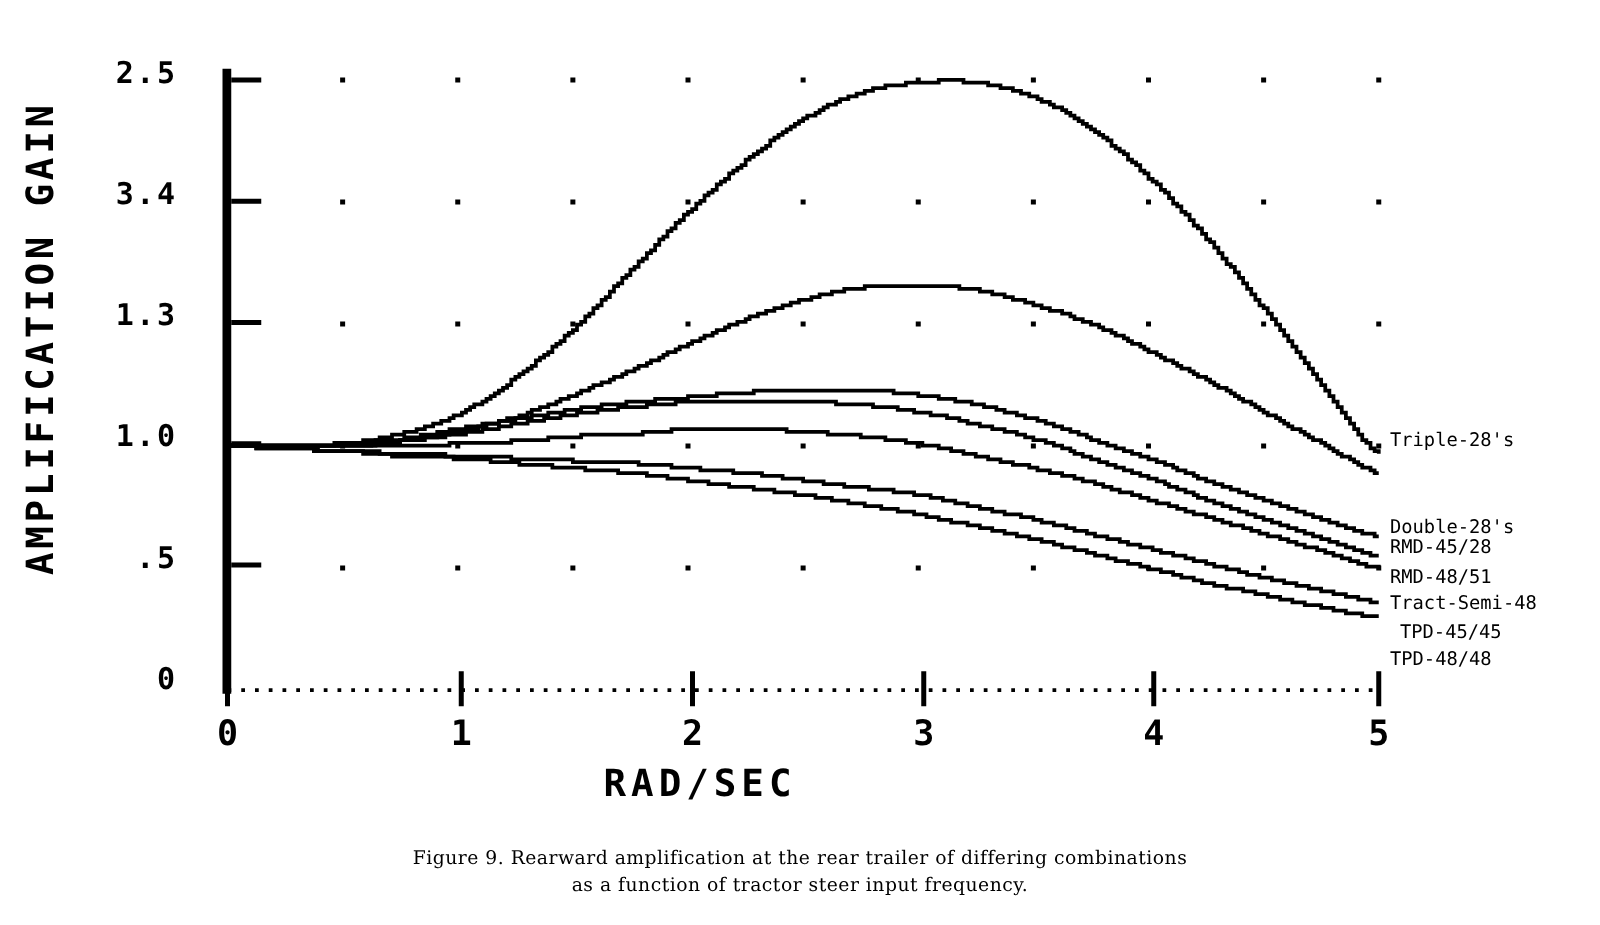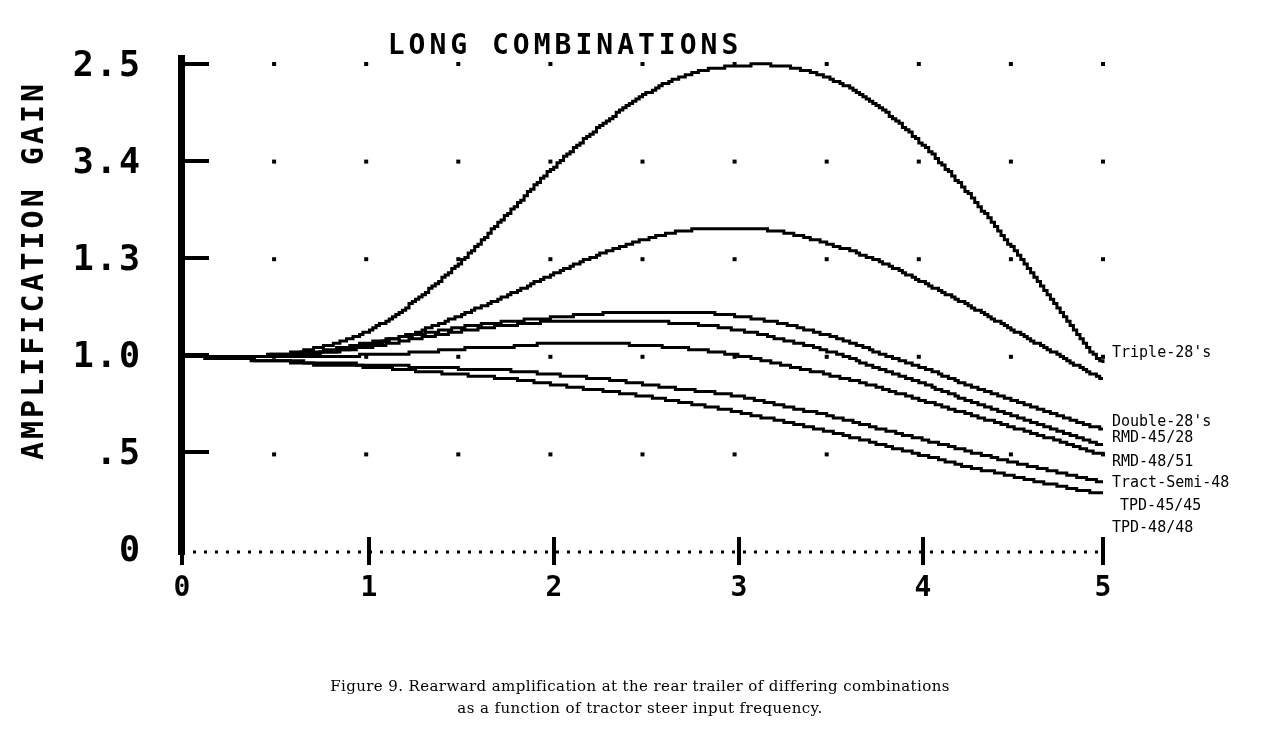--- a/index.html
+++ b/index.html
@@ -64,21 +64,21 @@
     top: 28px;
     width: 1130px;
     text-align: center;
     font-size: 28px;
     font-weight: bold;
     letter-spacing: 4px;
     font-family: "DejaVu Sans Mono", monospace;
   }
   .ytick {
     position: absolute;
-    font-size: 35px;
+    font-size: 24px;
     font-weight: bold;
     letter-spacing: 2px;
     font-family: "DejaVu Sans Mono", monospace;
     text-align: right;
     width: 90px;
   }
   .xtick {
     position: absolute;
     font-size: 28px;
     font-weight: bold;
@@ -190,25 +190,25 @@
         <path d="M 182.0 356 L 185.3 356.0 L 185.3 356.4 L 188.6 356.4 L 191.9 356.4 L 195.2 356.4 L 198.4 356.4 L 201.7 356.4 L 205.0 356.4 L 208.3 356.4 L 211.6 356.4 L 214.9 356.4 L 218.2 356.4 L 221.5 356.4 L 224.8 356.4 L 228.1 356.4 L 231.3 356.4 L 234.6 356.4 L 237.9 356.4 L 241.2 356.4 L 244.5 356.4 L 247.8 356.4 L 251.1 356.4 L 254.4 356.4 L 257.7 356.4 L 260.9 356.4 L 264.2 356.4 L 267.5 356.4 L 270.8 356.4 L 270.8 354.2 L 274.1 354.2 L 277.4 354.2 L 280.7 354.2 L 284.0 354.2 L 287.3 354.2 L 290.5 354.2 L 290.5 352.0 L 293.8 352.0 L 297.1 352.0 L 300.4 352.0 L 303.7 352.0 L 303.7 349.8 L 307.0 349.8 L 310.3 349.8 L 313.6 349.8 L 313.6 347.6 L 316.9 347.6 L 320.1 347.6 L 323.4 347.6 L 323.4 345.4 L 326.7 345.4 L 330.0 345.4 L 333.3 345.4 L 333.3 343.2 L 336.6 343.2 L 339.9 343.2 L 339.9 341.0 L 343.2 341.0 L 346.5 341.0 L 346.5 338.8 L 349.8 338.8 L 353.0 338.8 L 353.0 336.6 L 356.3 336.6 L 359.6 336.6 L 359.6 334.4 L 362.9 334.4 L 362.9 332.2 L 366.2 332.2 L 369.5 332.2 L 369.5 330.0 L 372.8 330.0 L 372.8 327.8 L 376.1 327.8 L 376.1 325.6 L 379.4 325.6 L 379.4 323.4 L 382.6 323.4 L 385.9 323.4 L 385.9 321.2 L 389.2 321.2 L 389.2 319.0 L 392.5 319.0 L 392.5 316.8 L 395.8 316.8 L 395.8 314.6 L 399.1 314.6 L 399.1 312.4 L 402.4 312.4 L 402.4 310.2 L 405.7 310.2 L 405.7 308.0 L 409.0 308.0 L 409.0 303.6 L 412.3 303.6 L 412.3 301.4 L 415.5 301.4 L 415.5 299.2 L 418.8 299.2 L 418.8 297.0 L 422.1 297.0 L 422.1 294.8 L 425.4 294.8 L 425.4 292.6 L 428.7 292.6 L 428.7 288.2 L 432.0 288.2 L 432.0 286.0 L 435.3 286.0 L 435.3 283.8 L 438.6 283.8 L 438.6 281.6 L 441.9 281.6 L 441.9 277.2 L 445.1 277.2 L 445.1 275.0 L 448.4 275.0 L 448.4 272.8 L 451.7 272.8 L 451.7 268.4 L 455.0 268.4 L 455.0 266.2 L 458.3 266.2 L 458.3 264.0 L 461.6 264.0 L 461.6 259.6 L 464.9 259.6 L 464.9 257.4 L 468.2 257.4 L 468.2 253.0 L 471.5 253.0 L 471.5 250.8 L 474.7 250.8 L 474.7 246.4 L 478.0 246.4 L 478.0 244.2 L 481.3 244.2 L 481.3 239.8 L 484.6 239.8 L 484.6 237.6 L 487.9 237.6 L 487.9 233.2 L 491.2 233.2 L 491.2 228.8 L 494.5 228.8 L 494.5 226.6 L 497.8 226.6 L 497.8 222.2 L 501.1 222.2 L 501.1 220.0 L 504.3 220.0 L 504.3 215.6 L 507.6 215.6 L 507.6 213.4 L 510.9 213.4 L 510.9 209.0 L 514.2 209.0 L 514.2 206.8 L 517.5 206.8 L 517.5 202.4 L 520.8 202.4 L 520.8 200.2 L 524.1 200.2 L 524.1 195.8 L 527.4 195.8 L 527.4 191.4 L 530.7 191.4 L 530.7 189.2 L 534.0 189.2 L 534.0 184.8 L 537.2 184.8 L 537.2 182.6 L 540.5 182.6 L 540.5 178.2 L 543.8 178.2 L 543.8 176.0 L 547.1 176.0 L 547.1 171.6 L 550.4 171.6 L 550.4 169.4 L 553.7 169.4 L 553.7 167.2 L 557.0 167.2 L 557.0 162.8 L 560.3 162.8 L 560.3 160.6 L 563.6 160.6 L 563.6 156.2 L 566.8 156.2 L 566.8 154.0 L 570.1 154.0 L 570.1 151.8 L 573.4 151.8 L 573.4 147.4 L 576.7 147.4 L 576.7 145.2 L 580.0 145.2 L 580.0 143.0 L 583.3 143.0 L 583.3 138.6 L 586.6 138.6 L 586.6 136.4 L 589.9 136.4 L 589.9 134.2 L 593.2 134.2 L 593.2 132.0 L 596.5 132.0 L 596.5 127.6 L 599.7 127.6 L 599.7 125.4 L 603.0 125.4 L 603.0 123.2 L 606.3 123.2 L 606.3 121.0 L 609.6 121.0 L 609.6 118.8 L 612.9 118.8 L 612.9 116.6 L 616.2 116.6 L 616.2 112.2 L 619.5 112.2 L 619.5 110.0 L 622.8 110.0 L 622.8 107.8 L 626.1 107.8 L 626.1 105.6 L 629.3 105.6 L 629.3 103.4 L 632.6 103.4 L 632.6 101.2 L 635.9 101.2 L 635.9 99.0 L 639.2 99.0 L 639.2 96.8 L 642.5 96.8 L 642.5 94.6 L 645.8 94.6 L 645.8 92.4 L 649.1 92.4 L 652.4 92.4 L 652.4 90.2 L 655.7 90.2 L 655.7 88.0 L 658.9 88.0 L 658.9 85.8 L 662.2 85.8 L 662.2 83.6 L 665.5 83.6 L 668.8 83.6 L 668.8 81.4 L 672.1 81.4 L 672.1 79.2 L 675.4 79.2 L 678.7 79.2 L 678.7 77.0 L 682.0 77.0 L 685.3 77.0 L 685.3 74.8 L 688.6 74.8 L 691.8 74.8 L 691.8 72.6 L 695.1 72.6 L 698.4 72.6 L 698.4 70.4 L 701.7 70.4 L 705.0 70.4 L 708.3 70.4 L 708.3 68.2 L 711.6 68.2 L 714.9 68.2 L 718.2 68.2 L 721.4 68.2 L 724.7 68.2 L 724.7 66.0 L 728.0 66.0 L 731.3 66.0 L 734.6 66.0 L 737.9 66.0 L 741.2 66.0 L 744.5 66.0 L 747.8 66.0 L 751.0 66.0 L 751.0 63.8 L 754.3 63.8 L 757.6 63.8 L 760.9 63.8 L 764.2 63.8 L 767.5 63.8 L 770.8 63.8 L 770.8 66.0 L 774.1 66.0 L 777.4 66.0 L 780.6 66.0 L 783.9 66.0 L 787.2 66.0 L 790.5 66.0 L 790.5 68.2 L 793.8 68.2 L 797.1 68.2 L 800.4 68.2 L 800.4 70.4 L 803.7 70.4 L 807.0 70.4 L 810.3 70.4 L 810.3 72.6 L 813.5 72.6 L 816.8 72.6 L 816.8 74.8 L 820.1 74.8 L 823.4 74.8 L 823.4 77.0 L 826.7 77.0 L 830.0 77.0 L 830.0 79.2 L 833.3 79.2 L 833.3 81.4 L 836.6 81.4 L 839.9 81.4 L 839.9 83.6 L 843.1 83.6 L 843.1 85.8 L 846.4 85.8 L 849.7 85.8 L 849.7 88.0 L 853.0 88.0 L 853.0 90.2 L 856.3 90.2 L 856.3 92.4 L 859.6 92.4 L 859.6 94.6 L 862.9 94.6 L 862.9 96.8 L 866.2 96.8 L 866.2 99.0 L 869.5 99.0 L 869.5 101.2 L 872.8 101.2 L 872.8 103.4 L 876.0 103.4 L 876.0 105.6 L 879.3 105.6 L 879.3 107.8 L 882.6 107.8 L 882.6 110.0 L 885.9 110.0 L 885.9 112.2 L 889.2 112.2 L 889.2 116.6 L 892.5 116.6 L 892.5 118.8 L 895.8 118.8 L 895.8 121.0 L 899.1 121.0 L 899.1 123.2 L 902.4 123.2 L 902.4 127.6 L 905.6 127.6 L 905.6 129.8 L 908.9 129.8 L 908.9 132.0 L 912.2 132.0 L 912.2 136.4 L 915.5 136.4 L 915.5 138.6 L 918.8 138.6 L 918.8 143.0 L 922.1 143.0 L 922.1 145.2 L 925.4 145.2 L 925.4 147.4 L 928.7 147.4 L 928.7 151.8 L 932.0 151.8 L 932.0 154.0 L 935.2 154.0 L 935.2 158.4 L 938.5 158.4 L 938.5 162.8 L 941.8 162.8 L 941.8 165.0 L 945.1 165.0 L 945.1 169.4 L 948.4 169.4 L 948.4 171.6 L 951.7 171.6 L 951.7 176.0 L 955.0 176.0 L 955.0 180.4 L 958.3 180.4 L 958.3 182.6 L 961.6 182.6 L 961.6 187.0 L 964.9 187.0 L 964.9 191.4 L 968.1 191.4 L 968.1 193.6 L 971.4 193.6 L 971.4 198.0 L 974.7 198.0 L 974.7 202.4 L 978.0 202.4 L 978.0 206.8 L 981.3 206.8 L 981.3 211.2 L 984.6 211.2 L 984.6 213.4 L 987.9 213.4 L 987.9 217.8 L 991.2 217.8 L 991.2 222.2 L 994.5 222.2 L 994.5 226.6 L 997.7 226.6 L 997.7 231.0 L 1001.0 231.0 L 1001.0 235.4 L 1004.3 235.4 L 1004.3 239.8 L 1007.6 239.8 L 1007.6 244.2 L 1010.9 244.2 L 1010.9 246.4 L 1014.2 246.4 L 1014.2 250.8 L 1017.5 250.8 L 1017.5 255.2 L 1020.8 255.2 L 1020.8 259.6 L 1024.1 259.6 L 1024.1 264.0 L 1027.3 264.0 L 1027.3 268.4 L 1030.6 268.4 L 1030.6 272.8 L 1033.9 272.8 L 1033.9 277.2 L 1037.2 277.2 L 1037.2 281.6 L 1040.5 281.6 L 1040.5 286.0 L 1043.8 286.0 L 1043.8 290.4 L 1047.1 290.4 L 1047.1 294.8 L 1050.4 294.8 L 1050.4 299.2 L 1053.7 299.2 L 1053.7 303.6 L 1056.9 303.6 L 1056.9 308.0 L 1060.2 308.0 L 1060.2 312.4 L 1063.5 312.4 L 1063.5 316.8 L 1066.8 316.8 L 1066.8 321.2 L 1070.1 321.2 L 1070.1 325.6 L 1073.4 325.6 L 1073.4 330.0 L 1076.7 330.0 L 1076.7 334.4 L 1080.0 334.4 L 1080.0 338.8 L 1083.3 338.8 L 1083.3 343.2 L 1086.6 343.2 L 1086.6 347.6 L 1089.8 347.6 L 1089.8 352.0 L 1093.1 352.0 L 1093.1 354.2 L 1096.4 354.2 L 1096.4 358.6 L 1099.7 358.6 L 1099.7 360.8 L 1103.0 360.8 L 1103.0 363.0" stroke="#000000" stroke-width="3" fill="none"></path>
         <path d="M 182.0 356 L 185.3 356.0 L 185.3 356.4 L 188.6 356.4 L 191.9 356.4 L 195.2 356.4 L 198.4 356.4 L 201.7 356.4 L 205.0 356.4 L 208.3 356.4 L 211.6 356.4 L 214.9 356.4 L 218.2 356.4 L 221.5 356.4 L 224.8 356.4 L 228.1 356.4 L 231.3 356.4 L 234.6 356.4 L 237.9 356.4 L 241.2 356.4 L 244.5 356.4 L 247.8 356.4 L 251.1 356.4 L 254.4 356.4 L 257.7 356.4 L 260.9 356.4 L 264.2 356.4 L 267.5 356.4 L 270.8 356.4 L 274.1 356.4 L 277.4 356.4 L 280.7 356.4 L 284.0 356.4 L 287.3 356.4 L 290.5 356.4 L 293.8 356.4 L 297.1 356.4 L 300.4 356.4 L 300.4 354.2 L 303.7 354.2 L 307.0 354.2 L 310.3 354.2 L 313.6 354.2 L 316.9 354.2 L 320.1 354.2 L 320.1 352.0 L 323.4 352.0 L 326.7 352.0 L 330.0 352.0 L 333.3 352.0 L 336.6 352.0 L 336.6 349.8 L 339.9 349.8 L 343.2 349.8 L 346.5 349.8 L 349.8 349.8 L 349.8 347.6 L 353.0 347.6 L 356.3 347.6 L 359.6 347.6 L 359.6 345.4 L 362.9 345.4 L 366.2 345.4 L 369.5 345.4 L 372.8 345.4 L 372.8 343.2 L 376.1 343.2 L 379.4 343.2 L 382.6 343.2 L 382.6 341.0 L 385.9 341.0 L 389.2 341.0 L 389.2 338.8 L 392.5 338.8 L 395.8 338.8 L 399.1 338.8 L 399.1 336.6 L 402.4 336.6 L 405.7 336.6 L 405.7 334.4 L 409.0 334.4 L 412.3 334.4 L 415.5 334.4 L 415.5 332.2 L 418.8 332.2 L 422.1 332.2 L 422.1 330.0 L 425.4 330.0 L 425.4 327.8 L 428.7 327.8 L 432.0 327.8 L 432.0 325.6 L 435.3 325.6 L 438.6 325.6 L 438.6 323.4 L 441.9 323.4 L 445.1 323.4 L 445.1 321.2 L 448.4 321.2 L 448.4 319.0 L 451.7 319.0 L 455.0 319.0 L 455.0 316.8 L 458.3 316.8 L 461.6 316.8 L 461.6 314.6 L 464.9 314.6 L 464.9 312.4 L 468.2 312.4 L 471.5 312.4 L 471.5 310.2 L 474.7 310.2 L 474.7 308.0 L 478.0 308.0 L 481.3 308.0 L 481.3 305.8 L 484.6 305.8 L 487.9 305.8 L 487.9 303.6 L 491.2 303.6 L 491.2 301.4 L 494.5 301.4 L 497.8 301.4 L 497.8 299.2 L 501.1 299.2 L 501.1 297.0 L 504.3 297.0 L 507.6 297.0 L 507.6 294.8 L 510.9 294.8 L 510.9 292.6 L 514.2 292.6 L 517.5 292.6 L 517.5 290.4 L 520.8 290.4 L 520.8 288.2 L 524.1 288.2 L 527.4 288.2 L 527.4 286.0 L 530.7 286.0 L 530.7 283.8 L 534.0 283.8 L 534.0 281.6 L 537.2 281.6 L 540.5 281.6 L 540.5 279.4 L 543.8 279.4 L 543.8 277.2 L 547.1 277.2 L 550.4 277.2 L 550.4 275.0 L 553.7 275.0 L 553.7 272.8 L 557.0 272.8 L 560.3 272.8 L 560.3 270.6 L 563.6 270.6 L 563.6 268.4 L 566.8 268.4 L 570.1 268.4 L 570.1 266.2 L 573.4 266.2 L 573.4 264.0 L 576.7 264.0 L 580.0 264.0 L 580.0 261.8 L 583.3 261.8 L 583.3 259.6 L 586.6 259.6 L 589.9 259.6 L 589.9 257.4 L 593.2 257.4 L 596.5 257.4 L 596.5 255.2 L 599.7 255.2 L 599.7 253.0 L 603.0 253.0 L 606.3 253.0 L 606.3 250.8 L 609.6 250.8 L 612.9 250.8 L 612.9 248.6 L 616.2 248.6 L 619.5 248.6 L 619.5 246.4 L 622.8 246.4 L 626.1 246.4 L 626.1 244.2 L 629.3 244.2 L 632.6 244.2 L 632.6 242.0 L 635.9 242.0 L 639.2 242.0 L 639.2 239.8 L 642.5 239.8 L 645.8 239.8 L 649.1 239.8 L 649.1 237.6 L 652.4 237.6 L 655.7 237.6 L 655.7 235.4 L 658.9 235.4 L 662.2 235.4 L 665.5 235.4 L 665.5 233.2 L 668.8 233.2 L 672.1 233.2 L 675.4 233.2 L 675.4 231.0 L 678.7 231.0 L 682.0 231.0 L 685.3 231.0 L 688.6 231.0 L 691.8 231.0 L 691.8 228.8 L 695.1 228.8 L 698.4 228.8 L 701.7 228.8 L 705.0 228.8 L 708.3 228.8 L 711.6 228.8 L 714.9 228.8 L 718.2 228.8 L 721.4 228.8 L 724.7 228.8 L 728.0 228.8 L 731.3 228.8 L 734.6 228.8 L 737.9 228.8 L 741.2 228.8 L 744.5 228.8 L 747.8 228.8 L 751.0 228.8 L 754.3 228.8 L 757.6 228.8 L 760.9 228.8 L 764.2 228.8 L 767.5 228.8 L 767.5 231.0 L 770.8 231.0 L 774.1 231.0 L 777.4 231.0 L 780.6 231.0 L 783.9 231.0 L 783.9 233.2 L 787.2 233.2 L 790.5 233.2 L 793.8 233.2 L 793.8 235.4 L 797.1 235.4 L 800.4 235.4 L 803.7 235.4 L 803.7 237.6 L 807.0 237.6 L 810.3 237.6 L 810.3 239.8 L 813.5 239.8 L 816.8 239.8 L 820.1 239.8 L 820.1 242.0 L 823.4 242.0 L 826.7 242.0 L 826.7 244.2 L 830.0 244.2 L 833.3 244.2 L 833.3 246.4 L 836.6 246.4 L 839.9 246.4 L 839.9 248.6 L 843.1 248.6 L 846.4 248.6 L 849.7 248.6 L 849.7 250.8 L 853.0 250.8 L 856.3 250.8 L 856.3 253.0 L 859.6 253.0 L 859.6 255.2 L 862.9 255.2 L 866.2 255.2 L 866.2 257.4 L 869.5 257.4 L 872.8 257.4 L 872.8 259.6 L 876.0 259.6 L 879.3 259.6 L 879.3 261.8 L 882.6 261.8 L 882.6 264.0 L 885.9 264.0 L 889.2 264.0 L 889.2 266.2 L 892.5 266.2 L 892.5 268.4 L 895.8 268.4 L 899.1 268.4 L 899.1 270.6 L 902.4 270.6 L 902.4 272.8 L 905.6 272.8 L 905.6 275.0 L 908.9 275.0 L 912.2 275.0 L 912.2 277.2 L 915.5 277.2 L 915.5 279.4 L 918.8 279.4 L 918.8 281.6 L 922.1 281.6 L 925.4 281.6 L 925.4 283.8 L 928.7 283.8 L 928.7 286.0 L 932.0 286.0 L 932.0 288.2 L 935.2 288.2 L 938.5 288.2 L 938.5 290.4 L 941.8 290.4 L 941.8 292.6 L 945.1 292.6 L 945.1 294.8 L 948.4 294.8 L 951.7 294.8 L 951.7 297.0 L 955.0 297.0 L 955.0 299.2 L 958.3 299.2 L 958.3 301.4 L 961.6 301.4 L 964.9 301.4 L 964.9 303.6 L 968.1 303.6 L 968.1 305.8 L 971.4 305.8 L 971.4 308.0 L 974.7 308.0 L 974.7 310.2 L 978.0 310.2 L 981.3 310.2 L 981.3 312.4 L 984.6 312.4 L 984.6 314.6 L 987.9 314.6 L 987.9 316.8 L 991.2 316.8 L 991.2 319.0 L 994.5 319.0 L 994.5 321.2 L 997.7 321.2 L 1001.0 321.2 L 1001.0 323.4 L 1004.3 323.4 L 1004.3 325.6 L 1007.6 325.6 L 1007.6 327.8 L 1010.9 327.8 L 1010.9 330.0 L 1014.2 330.0 L 1014.2 332.2 L 1017.5 332.2 L 1020.8 332.2 L 1020.8 334.4 L 1024.1 334.4 L 1024.1 336.6 L 1027.3 336.6 L 1027.3 338.8 L 1030.6 338.8 L 1030.6 341.0 L 1033.9 341.0 L 1033.9 343.2 L 1037.2 343.2 L 1040.5 343.2 L 1040.5 345.4 L 1043.8 345.4 L 1043.8 347.6 L 1047.1 347.6 L 1047.1 349.8 L 1050.4 349.8 L 1050.4 352.0 L 1053.7 352.0 L 1056.9 352.0 L 1056.9 354.2 L 1060.2 354.2 L 1060.2 356.4 L 1063.5 356.4 L 1063.5 358.6 L 1066.8 358.6 L 1066.8 360.8 L 1070.1 360.8 L 1070.1 363.0 L 1073.4 363.0 L 1073.4 365.2 L 1076.7 365.2 L 1080.0 365.2 L 1080.0 367.4 L 1083.3 367.4 L 1083.3 369.6 L 1086.6 369.6 L 1086.6 371.8 L 1089.8 371.8 L 1089.8 374.0 L 1093.1 374.0 L 1096.4 374.0 L 1096.4 376.2 L 1099.7 376.2 L 1099.7 378.4 L 1103.0 378.4" stroke="#000000" stroke-width="3" fill="none"></path>
         <path d="M 182.0 356 L 185.3 356.0 L 185.3 356.4 L 188.6 356.4 L 191.9 356.4 L 195.2 356.4 L 198.4 356.4 L 201.7 356.4 L 205.0 356.4 L 208.3 356.4 L 211.6 356.4 L 214.9 356.4 L 218.2 356.4 L 221.5 356.4 L 224.8 356.4 L 228.1 356.4 L 231.3 356.4 L 234.6 356.4 L 237.9 356.4 L 241.2 356.4 L 244.5 356.4 L 247.8 356.4 L 251.1 356.4 L 254.4 356.4 L 257.7 356.4 L 260.9 356.4 L 264.2 356.4 L 267.5 356.4 L 267.5 354.2 L 270.8 354.2 L 274.1 354.2 L 277.4 354.2 L 280.7 354.2 L 284.0 354.2 L 287.3 354.2 L 290.5 354.2 L 293.8 354.2 L 297.1 354.2 L 300.4 354.2 L 300.4 352.0 L 303.7 352.0 L 307.0 352.0 L 310.3 352.0 L 313.6 352.0 L 316.9 352.0 L 320.1 352.0 L 323.4 352.0 L 323.4 349.8 L 326.7 349.8 L 330.0 349.8 L 333.3 349.8 L 336.6 349.8 L 336.6 347.6 L 339.9 347.6 L 343.2 347.6 L 346.5 347.6 L 349.8 347.6 L 349.8 345.4 L 353.0 345.4 L 356.3 345.4 L 359.6 345.4 L 359.6 343.2 L 362.9 343.2 L 366.2 343.2 L 369.5 343.2 L 372.8 343.2 L 372.8 341.0 L 376.1 341.0 L 379.4 341.0 L 382.6 341.0 L 385.9 341.0 L 385.9 338.8 L 389.2 338.8 L 392.5 338.8 L 395.8 338.8 L 399.1 338.8 L 399.1 336.6 L 402.4 336.6 L 405.7 336.6 L 409.0 336.6 L 412.3 336.6 L 412.3 334.4 L 415.5 334.4 L 418.8 334.4 L 422.1 334.4 L 425.4 334.4 L 425.4 332.2 L 428.7 332.2 L 432.0 332.2 L 435.3 332.2 L 438.6 332.2 L 438.6 330.0 L 441.9 330.0 L 445.1 330.0 L 448.4 330.0 L 451.7 330.0 L 451.7 327.8 L 455.0 327.8 L 458.3 327.8 L 461.6 327.8 L 464.9 327.8 L 464.9 325.6 L 468.2 325.6 L 471.5 325.6 L 474.7 325.6 L 478.0 325.6 L 481.3 325.6 L 481.3 323.4 L 484.6 323.4 L 487.9 323.4 L 491.2 323.4 L 494.5 323.4 L 497.8 323.4 L 501.1 323.4 L 501.1 321.2 L 504.3 321.2 L 507.6 321.2 L 510.9 321.2 L 514.2 321.2 L 517.5 321.2 L 520.8 321.2 L 524.1 321.2 L 524.1 319.0 L 527.4 319.0 L 530.7 319.0 L 534.0 319.0 L 537.2 319.0 L 540.5 319.0 L 543.8 319.0 L 547.1 319.0 L 550.4 319.0 L 550.4 316.8 L 553.7 316.8 L 557.0 316.8 L 560.3 316.8 L 563.6 316.8 L 566.8 316.8 L 570.1 316.8 L 573.4 316.8 L 573.4 314.6 L 576.7 314.6 L 580.0 314.6 L 583.3 314.6 L 586.6 314.6 L 589.9 314.6 L 593.2 314.6 L 596.5 314.6 L 599.7 314.6 L 603.0 314.6 L 603.0 312.4 L 606.3 312.4 L 609.6 312.4 L 612.9 312.4 L 616.2 312.4 L 619.5 312.4 L 622.8 312.4 L 626.1 312.4 L 629.3 312.4 L 632.6 312.4 L 635.9 312.4 L 639.2 312.4 L 642.5 312.4 L 645.8 312.4 L 649.1 312.4 L 652.4 312.4 L 655.7 312.4 L 658.9 312.4 L 662.2 312.4 L 665.5 312.4 L 668.8 312.4 L 672.1 312.4 L 675.4 312.4 L 678.7 312.4 L 682.0 312.4 L 685.3 312.4 L 688.6 312.4 L 691.8 312.4 L 695.1 312.4 L 698.4 312.4 L 701.7 312.4 L 705.0 312.4 L 708.3 312.4 L 711.6 312.4 L 714.9 312.4 L 714.9 314.6 L 718.2 314.6 L 721.4 314.6 L 724.7 314.6 L 728.0 314.6 L 731.3 314.6 L 734.6 314.6 L 734.6 316.8 L 737.9 316.8 L 741.2 316.8 L 744.5 316.8 L 747.8 316.8 L 751.0 316.8 L 751.0 319.0 L 754.3 319.0 L 757.6 319.0 L 760.9 319.0 L 764.2 319.0 L 764.2 321.2 L 767.5 321.2 L 770.8 321.2 L 774.1 321.2 L 777.4 321.2 L 777.4 323.4 L 780.6 323.4 L 783.9 323.4 L 787.2 323.4 L 787.2 325.6 L 790.5 325.6 L 793.8 325.6 L 797.1 325.6 L 797.1 327.8 L 800.4 327.8 L 803.7 327.8 L 803.7 330.0 L 807.0 330.0 L 810.3 330.0 L 813.5 330.0 L 813.5 332.2 L 816.8 332.2 L 820.1 332.2 L 820.1 334.4 L 823.4 334.4 L 826.7 334.4 L 830.0 334.4 L 830.0 336.6 L 833.3 336.6 L 836.6 336.6 L 836.6 338.8 L 839.9 338.8 L 843.1 338.8 L 843.1 341.0 L 846.4 341.0 L 849.7 341.0 L 849.7 343.2 L 853.0 343.2 L 856.3 343.2 L 856.3 345.4 L 859.6 345.4 L 862.9 345.4 L 862.9 347.6 L 866.2 347.6 L 869.5 347.6 L 869.5 349.8 L 872.8 349.8 L 872.8 352.0 L 876.0 352.0 L 879.3 352.0 L 879.3 354.2 L 882.6 354.2 L 885.9 354.2 L 885.9 356.4 L 889.2 356.4 L 892.5 356.4 L 892.5 358.6 L 895.8 358.6 L 899.1 358.6 L 899.1 360.8 L 902.4 360.8 L 905.6 360.8 L 905.6 363.0 L 908.9 363.0 L 912.2 363.0 L 912.2 365.2 L 915.5 365.2 L 918.8 365.2 L 918.8 367.4 L 922.1 367.4 L 925.4 367.4 L 925.4 369.6 L 928.7 369.6 L 932.0 369.6 L 932.0 371.8 L 935.2 371.8 L 938.5 371.8 L 938.5 374.0 L 941.8 374.0 L 941.8 376.2 L 945.1 376.2 L 948.4 376.2 L 948.4 378.4 L 951.7 378.4 L 955.0 378.4 L 955.0 380.6 L 958.3 380.6 L 958.3 382.8 L 961.6 382.8 L 964.9 382.8 L 964.9 385.0 L 968.1 385.0 L 971.4 385.0 L 971.4 387.2 L 974.7 387.2 L 978.0 387.2 L 978.0 389.4 L 981.3 389.4 L 984.6 389.4 L 984.6 391.6 L 987.9 391.6 L 991.2 391.6 L 991.2 393.8 L 994.5 393.8 L 997.7 393.8 L 997.7 396.0 L 1001.0 396.0 L 1004.3 396.0 L 1004.3 398.2 L 1007.6 398.2 L 1010.9 398.2 L 1010.9 400.4 L 1014.2 400.4 L 1017.5 400.4 L 1017.5 402.6 L 1020.8 402.6 L 1024.1 402.6 L 1024.1 404.8 L 1027.3 404.8 L 1030.6 404.8 L 1030.6 407.0 L 1033.9 407.0 L 1037.2 407.0 L 1037.2 409.2 L 1040.5 409.2 L 1043.8 409.2 L 1043.8 411.4 L 1047.1 411.4 L 1050.4 411.4 L 1050.4 413.6 L 1053.7 413.6 L 1056.9 413.6 L 1056.9 415.8 L 1060.2 415.8 L 1063.5 415.8 L 1063.5 418.0 L 1066.8 418.0 L 1070.1 418.0 L 1070.1 420.2 L 1073.4 420.2 L 1076.7 420.2 L 1076.7 422.4 L 1080.0 422.4 L 1083.3 422.4 L 1083.3 424.6 L 1086.6 424.6 L 1089.8 424.6 L 1089.8 426.8 L 1093.1 426.8 L 1096.4 426.8 L 1099.7 426.8 L 1099.7 429.0 L 1103.0 429.0" stroke="#000000" stroke-width="3" fill="none"></path>
         <path d="M 182.0 356 L 185.3 356.0 L 185.3 356.4 L 188.6 356.4 L 191.9 356.4 L 195.2 356.4 L 198.4 356.4 L 201.7 356.4 L 205.0 356.4 L 208.3 356.4 L 211.6 356.4 L 214.9 356.4 L 218.2 356.4 L 221.5 356.4 L 224.8 356.4 L 228.1 356.4 L 231.3 356.4 L 234.6 356.4 L 237.9 356.4 L 241.2 356.4 L 244.5 356.4 L 247.8 356.4 L 251.1 356.4 L 254.4 356.4 L 257.7 356.4 L 260.9 356.4 L 264.2 356.4 L 267.5 356.4 L 270.8 356.4 L 274.1 356.4 L 277.4 356.4 L 280.7 356.4 L 284.0 356.4 L 287.3 356.4 L 290.5 356.4 L 293.8 356.4 L 297.1 356.4 L 297.1 354.2 L 300.4 354.2 L 303.7 354.2 L 307.0 354.2 L 310.3 354.2 L 313.6 354.2 L 316.9 354.2 L 320.1 354.2 L 320.1 352.0 L 323.4 352.0 L 326.7 352.0 L 330.0 352.0 L 333.3 352.0 L 336.6 352.0 L 339.9 352.0 L 339.9 349.8 L 343.2 349.8 L 346.5 349.8 L 349.8 349.8 L 353.0 349.8 L 356.3 349.8 L 356.3 347.6 L 359.6 347.6 L 362.9 347.6 L 366.2 347.6 L 369.5 347.6 L 372.8 347.6 L 372.8 345.4 L 376.1 345.4 L 379.4 345.4 L 382.6 345.4 L 385.9 345.4 L 385.9 343.2 L 389.2 343.2 L 392.5 343.2 L 395.8 343.2 L 399.1 343.2 L 399.1 341.0 L 402.4 341.0 L 405.7 341.0 L 409.0 341.0 L 409.0 338.8 L 412.3 338.8 L 415.5 338.8 L 418.8 338.8 L 422.1 338.8 L 422.1 336.6 L 425.4 336.6 L 428.7 336.6 L 432.0 336.6 L 435.3 336.6 L 435.3 334.4 L 438.6 334.4 L 441.9 334.4 L 445.1 334.4 L 448.4 334.4 L 448.4 332.2 L 451.7 332.2 L 455.0 332.2 L 458.3 332.2 L 461.6 332.2 L 461.6 330.0 L 464.9 330.0 L 468.2 330.0 L 471.5 330.0 L 474.7 330.0 L 478.0 330.0 L 478.0 327.8 L 481.3 327.8 L 484.6 327.8 L 487.9 327.8 L 491.2 327.8 L 494.5 327.8 L 494.5 325.6 L 497.8 325.6 L 501.1 325.6 L 504.3 325.6 L 507.6 325.6 L 510.9 325.6 L 514.2 325.6 L 517.5 325.6 L 517.5 323.4 L 520.8 323.4 L 524.1 323.4 L 527.4 323.4 L 530.7 323.4 L 534.0 323.4 L 537.2 323.4 L 540.5 323.4 L 540.5 321.2 L 543.8 321.2 L 547.1 321.2 L 550.4 321.2 L 553.7 321.2 L 557.0 321.2 L 560.3 321.2 L 563.6 321.2 L 566.8 321.2 L 570.1 321.2 L 573.4 321.2 L 576.7 321.2 L 580.0 321.2 L 583.3 321.2 L 586.6 321.2 L 589.9 321.2 L 593.2 321.2 L 596.5 321.2 L 599.7 321.2 L 603.0 321.2 L 606.3 321.2 L 609.6 321.2 L 612.9 321.2 L 616.2 321.2 L 619.5 321.2 L 622.8 321.2 L 626.1 321.2 L 629.3 321.2 L 632.6 321.2 L 635.9 321.2 L 639.2 321.2 L 642.5 321.2 L 645.8 321.2 L 649.1 321.2 L 652.4 321.2 L 655.7 321.2 L 658.9 321.2 L 662.2 321.2 L 665.5 321.2 L 668.8 321.2 L 668.8 323.4 L 672.1 323.4 L 675.4 323.4 L 678.7 323.4 L 682.0 323.4 L 685.3 323.4 L 688.6 323.4 L 691.8 323.4 L 695.1 323.4 L 698.4 323.4 L 698.4 325.6 L 701.7 325.6 L 705.0 325.6 L 708.3 325.6 L 711.6 325.6 L 714.9 325.6 L 718.2 325.6 L 718.2 327.8 L 721.4 327.8 L 724.7 327.8 L 728.0 327.8 L 731.3 327.8 L 731.3 330.0 L 734.6 330.0 L 737.9 330.0 L 741.2 330.0 L 744.5 330.0 L 744.5 332.2 L 747.8 332.2 L 751.0 332.2 L 754.3 332.2 L 757.6 332.2 L 757.6 334.4 L 760.9 334.4 L 764.2 334.4 L 767.5 334.4 L 767.5 336.6 L 770.8 336.6 L 774.1 336.6 L 774.1 338.8 L 777.4 338.8 L 780.6 338.8 L 783.9 338.8 L 783.9 341.0 L 787.2 341.0 L 790.5 341.0 L 793.8 341.0 L 793.8 343.2 L 797.1 343.2 L 800.4 343.2 L 803.7 343.2 L 803.7 345.4 L 807.0 345.4 L 810.3 345.4 L 813.5 345.4 L 813.5 347.6 L 816.8 347.6 L 820.1 347.6 L 820.1 349.8 L 823.4 349.8 L 826.7 349.8 L 826.7 352.0 L 830.0 352.0 L 833.3 352.0 L 836.6 352.0 L 836.6 354.2 L 839.9 354.2 L 843.1 354.2 L 843.1 356.4 L 846.4 356.4 L 849.7 356.4 L 849.7 358.6 L 853.0 358.6 L 856.3 358.6 L 856.3 360.8 L 859.6 360.8 L 859.6 363.0 L 862.9 363.0 L 866.2 363.0 L 866.2 365.2 L 869.5 365.2 L 872.8 365.2 L 872.8 367.4 L 876.0 367.4 L 879.3 367.4 L 879.3 369.6 L 882.6 369.6 L 885.9 369.6 L 885.9 371.8 L 889.2 371.8 L 892.5 371.8 L 892.5 374.0 L 895.8 374.0 L 899.1 374.0 L 899.1 376.2 L 902.4 376.2 L 905.6 376.2 L 905.6 378.4 L 908.9 378.4 L 912.2 378.4 L 912.2 380.6 L 915.5 380.6 L 918.8 380.6 L 918.8 382.8 L 922.1 382.8 L 925.4 382.8 L 925.4 385.0 L 928.7 385.0 L 932.0 385.0 L 932.0 387.2 L 935.2 387.2 L 935.2 389.4 L 938.5 389.4 L 941.8 389.4 L 941.8 391.6 L 945.1 391.6 L 948.4 391.6 L 948.4 393.8 L 951.7 393.8 L 955.0 393.8 L 955.0 396.0 L 958.3 396.0 L 958.3 398.2 L 961.6 398.2 L 964.9 398.2 L 964.9 400.4 L 968.1 400.4 L 971.4 400.4 L 971.4 402.6 L 974.7 402.6 L 978.0 402.6 L 978.0 404.8 L 981.3 404.8 L 984.6 404.8 L 984.6 407.0 L 987.9 407.0 L 991.2 407.0 L 991.2 409.2 L 994.5 409.2 L 997.7 409.2 L 997.7 411.4 L 1001.0 411.4 L 1004.3 411.4 L 1004.3 413.6 L 1007.6 413.6 L 1010.9 413.6 L 1010.9 415.8 L 1014.2 415.8 L 1017.5 415.8 L 1017.5 418.0 L 1020.8 418.0 L 1024.1 418.0 L 1024.1 420.2 L 1027.3 420.2 L 1030.6 420.2 L 1030.6 422.4 L 1033.9 422.4 L 1037.2 422.4 L 1037.2 424.6 L 1040.5 424.6 L 1043.8 424.6 L 1043.8 426.8 L 1047.1 426.8 L 1050.4 426.8 L 1050.4 429.0 L 1053.7 429.0 L 1056.9 429.0 L 1056.9 431.2 L 1060.2 431.2 L 1063.5 431.2 L 1063.5 433.4 L 1066.8 433.4 L 1070.1 433.4 L 1070.1 435.6 L 1073.4 435.6 L 1076.7 435.6 L 1076.7 437.8 L 1080.0 437.8 L 1083.3 437.8 L 1083.3 440.0 L 1086.6 440.0 L 1089.8 440.0 L 1089.8 442.2 L 1093.1 442.2 L 1096.4 442.2 L 1096.4 444.4 L 1099.7 444.4 L 1103.0 444.4" stroke="#000000" stroke-width="3" fill="none"></path>
         <path d="M 182.0 356 L 185.3 356.0 L 185.3 356.4 L 188.6 356.4 L 191.9 356.4 L 195.2 356.4 L 198.4 356.4 L 201.7 356.4 L 205.0 356.4 L 208.3 356.4 L 211.6 356.4 L 214.9 356.4 L 218.2 356.4 L 221.5 356.4 L 224.8 356.4 L 228.1 356.4 L 231.3 356.4 L 234.6 356.4 L 237.9 356.4 L 241.2 356.4 L 244.5 356.4 L 247.8 356.4 L 251.1 356.4 L 254.4 356.4 L 257.7 356.4 L 260.9 356.4 L 264.2 356.4 L 267.5 356.4 L 270.8 356.4 L 274.1 356.4 L 277.4 356.4 L 280.7 356.4 L 284.0 356.4 L 287.3 356.4 L 290.5 356.4 L 293.8 356.4 L 297.1 356.4 L 300.4 356.4 L 303.7 356.4 L 307.0 356.4 L 310.3 356.4 L 313.6 356.4 L 316.9 356.4 L 320.1 356.4 L 323.4 356.4 L 326.7 356.4 L 330.0 356.4 L 333.3 356.4 L 336.6 356.4 L 339.9 356.4 L 343.2 356.4 L 346.5 356.4 L 349.8 356.4 L 353.0 356.4 L 356.3 356.4 L 359.6 356.4 L 359.6 354.2 L 362.9 354.2 L 366.2 354.2 L 369.5 354.2 L 372.8 354.2 L 376.1 354.2 L 379.4 354.2 L 382.6 354.2 L 385.9 354.2 L 389.2 354.2 L 392.5 354.2 L 395.8 354.2 L 399.1 354.2 L 402.4 354.2 L 405.7 354.2 L 409.0 354.2 L 409.0 352.0 L 412.3 352.0 L 415.5 352.0 L 418.8 352.0 L 422.1 352.0 L 425.4 352.0 L 428.7 352.0 L 432.0 352.0 L 435.3 352.0 L 438.6 352.0 L 438.6 349.8 L 441.9 349.8 L 445.1 349.8 L 448.4 349.8 L 451.7 349.8 L 455.0 349.8 L 458.3 349.8 L 461.6 349.8 L 464.9 349.8 L 464.9 347.6 L 468.2 347.6 L 471.5 347.6 L 474.7 347.6 L 478.0 347.6 L 481.3 347.6 L 484.6 347.6 L 487.9 347.6 L 491.2 347.6 L 494.5 347.6 L 497.8 347.6 L 501.1 347.6 L 504.3 347.6 L 507.6 347.6 L 510.9 347.6 L 514.2 347.6 L 514.2 345.4 L 517.5 345.4 L 520.8 345.4 L 524.1 345.4 L 527.4 345.4 L 530.7 345.4 L 534.0 345.4 L 537.2 345.4 L 537.2 343.2 L 540.5 343.2 L 543.8 343.2 L 547.1 343.2 L 550.4 343.2 L 553.7 343.2 L 557.0 343.2 L 560.3 343.2 L 563.6 343.2 L 566.8 343.2 L 570.1 343.2 L 573.4 343.2 L 576.7 343.2 L 580.0 343.2 L 583.3 343.2 L 586.6 343.2 L 589.9 343.2 L 593.2 343.2 L 596.5 343.2 L 599.7 343.2 L 603.0 343.2 L 606.3 343.2 L 609.6 343.2 L 612.9 343.2 L 616.2 343.2 L 619.5 343.2 L 622.8 343.2 L 626.1 343.2 L 629.3 343.2 L 629.3 345.4 L 632.6 345.4 L 635.9 345.4 L 639.2 345.4 L 642.5 345.4 L 645.8 345.4 L 649.1 345.4 L 652.4 345.4 L 655.7 345.4 L 658.9 345.4 L 662.2 345.4 L 662.2 347.6 L 665.5 347.6 L 668.8 347.6 L 672.1 347.6 L 675.4 347.6 L 678.7 347.6 L 682.0 347.6 L 685.3 347.6 L 688.6 347.6 L 688.6 349.8 L 691.8 349.8 L 695.1 349.8 L 698.4 349.8 L 701.7 349.8 L 705.0 349.8 L 708.3 349.8 L 708.3 352.0 L 711.6 352.0 L 714.9 352.0 L 718.2 352.0 L 721.4 352.0 L 724.7 352.0 L 724.7 354.2 L 728.0 354.2 L 731.3 354.2 L 734.6 354.2 L 737.9 354.2 L 737.9 356.4 L 741.2 356.4 L 744.5 356.4 L 747.8 356.4 L 751.0 356.4 L 751.0 358.6 L 754.3 358.6 L 757.6 358.6 L 760.9 358.6 L 760.9 360.8 L 764.2 360.8 L 767.5 360.8 L 770.8 360.8 L 770.8 363.0 L 774.1 363.0 L 777.4 363.0 L 780.6 363.0 L 780.6 365.2 L 783.9 365.2 L 787.2 365.2 L 790.5 365.2 L 790.5 367.4 L 793.8 367.4 L 797.1 367.4 L 800.4 367.4 L 800.4 369.6 L 803.7 369.6 L 807.0 369.6 L 810.3 369.6 L 810.3 371.8 L 813.5 371.8 L 816.8 371.8 L 820.1 371.8 L 823.4 371.8 L 823.4 374.0 L 826.7 374.0 L 830.0 374.0 L 830.0 376.2 L 833.3 376.2 L 836.6 376.2 L 839.9 376.2 L 839.9 378.4 L 843.1 378.4 L 846.4 378.4 L 849.7 378.4 L 849.7 380.6 L 853.0 380.6 L 856.3 380.6 L 859.6 380.6 L 859.6 382.8 L 862.9 382.8 L 866.2 382.8 L 866.2 385.0 L 869.5 385.0 L 872.8 385.0 L 876.0 385.0 L 876.0 387.2 L 879.3 387.2 L 882.6 387.2 L 882.6 389.4 L 885.9 389.4 L 889.2 389.4 L 889.2 391.6 L 892.5 391.6 L 895.8 391.6 L 895.8 393.8 L 899.1 393.8 L 902.4 393.8 L 905.6 393.8 L 905.6 396.0 L 908.9 396.0 L 912.2 396.0 L 912.2 398.2 L 915.5 398.2 L 918.8 398.2 L 918.8 400.4 L 922.1 400.4 L 925.4 400.4 L 925.4 402.6 L 928.7 402.6 L 932.0 402.6 L 935.2 402.6 L 935.2 404.8 L 938.5 404.8 L 941.8 404.8 L 941.8 407.0 L 945.1 407.0 L 948.4 407.0 L 948.4 409.2 L 951.7 409.2 L 955.0 409.2 L 955.0 411.4 L 958.3 411.4 L 961.6 411.4 L 964.9 411.4 L 964.9 413.6 L 968.1 413.6 L 971.4 413.6 L 971.4 415.8 L 974.7 415.8 L 978.0 415.8 L 978.0 418.0 L 981.3 418.0 L 984.6 418.0 L 984.6 420.2 L 987.9 420.2 L 991.2 420.2 L 994.5 420.2 L 994.5 422.4 L 997.7 422.4 L 1001.0 422.4 L 1001.0 424.6 L 1004.3 424.6 L 1007.6 424.6 L 1007.6 426.8 L 1010.9 426.8 L 1014.2 426.8 L 1014.2 429.0 L 1017.5 429.0 L 1020.8 429.0 L 1024.1 429.0 L 1024.1 431.2 L 1027.3 431.2 L 1030.6 431.2 L 1030.6 433.4 L 1033.9 433.4 L 1037.2 433.4 L 1037.2 435.6 L 1040.5 435.6 L 1043.8 435.6 L 1043.8 437.8 L 1047.1 437.8 L 1050.4 437.8 L 1053.7 437.8 L 1053.7 440.0 L 1056.9 440.0 L 1060.2 440.0 L 1060.2 442.2 L 1063.5 442.2 L 1066.8 442.2 L 1066.8 444.4 L 1070.1 444.4 L 1073.4 444.4 L 1073.4 446.6 L 1076.7 446.6 L 1080.0 446.6 L 1080.0 448.8 L 1083.3 448.8 L 1086.6 448.8 L 1086.6 451.0 L 1089.8 451.0 L 1093.1 451.0 L 1093.1 453.2 L 1096.4 453.2 L 1099.7 453.2 L 1103.0 453.2 L 1103.0 455.4" stroke="#000000" stroke-width="3" fill="none"></path>
         <path d="M 182.0 356 L 185.3 356.0 L 185.3 356.4 L 188.6 356.4 L 191.9 356.4 L 195.2 356.4 L 198.4 356.4 L 201.7 356.4 L 205.0 356.4 L 205.0 358.6 L 208.3 358.6 L 211.6 358.6 L 214.9 358.6 L 218.2 358.6 L 221.5 358.6 L 224.8 358.6 L 228.1 358.6 L 231.3 358.6 L 234.6 358.6 L 237.9 358.6 L 241.2 358.6 L 244.5 358.6 L 247.8 358.6 L 251.1 358.6 L 251.1 360.8 L 254.4 360.8 L 257.7 360.8 L 260.9 360.8 L 264.2 360.8 L 267.5 360.8 L 270.8 360.8 L 274.1 360.8 L 277.4 360.8 L 280.7 360.8 L 284.0 360.8 L 287.3 360.8 L 290.5 360.8 L 293.8 360.8 L 297.1 360.8 L 300.4 360.8 L 303.7 360.8 L 303.7 363.0 L 307.0 363.0 L 310.3 363.0 L 313.6 363.0 L 316.9 363.0 L 320.1 363.0 L 323.4 363.0 L 326.7 363.0 L 330.0 363.0 L 333.3 363.0 L 336.6 363.0 L 339.9 363.0 L 343.2 363.0 L 346.5 363.0 L 349.8 363.0 L 353.0 363.0 L 356.3 363.0 L 356.3 365.2 L 359.6 365.2 L 362.9 365.2 L 366.2 365.2 L 369.5 365.2 L 372.8 365.2 L 376.1 365.2 L 379.4 365.2 L 382.6 365.2 L 385.9 365.2 L 389.2 365.2 L 392.5 365.2 L 395.8 365.2 L 399.1 365.2 L 402.4 365.2 L 405.7 365.2 L 409.0 365.2 L 409.0 367.4 L 412.3 367.4 L 415.5 367.4 L 418.8 367.4 L 422.1 367.4 L 425.4 367.4 L 428.7 367.4 L 432.0 367.4 L 435.3 367.4 L 438.6 367.4 L 441.9 367.4 L 445.1 367.4 L 448.4 367.4 L 451.7 367.4 L 455.0 367.4 L 458.3 367.4 L 458.3 369.6 L 461.6 369.6 L 464.9 369.6 L 468.2 369.6 L 471.5 369.6 L 474.7 369.6 L 478.0 369.6 L 481.3 369.6 L 484.6 369.6 L 487.9 369.6 L 491.2 369.6 L 494.5 369.6 L 497.8 369.6 L 501.1 369.6 L 504.3 369.6 L 507.6 369.6 L 510.9 369.6 L 510.9 371.8 L 514.2 371.8 L 517.5 371.8 L 520.8 371.8 L 524.1 371.8 L 527.4 371.8 L 530.7 371.8 L 534.0 371.8 L 537.2 371.8 L 537.2 374.0 L 540.5 374.0 L 543.8 374.0 L 547.1 374.0 L 550.4 374.0 L 553.7 374.0 L 557.0 374.0 L 560.3 374.0 L 560.3 376.2 L 563.6 376.2 L 566.8 376.2 L 570.1 376.2 L 573.4 376.2 L 576.7 376.2 L 580.0 376.2 L 583.3 376.2 L 586.6 376.2 L 586.6 378.4 L 589.9 378.4 L 593.2 378.4 L 596.5 378.4 L 599.7 378.4 L 603.0 378.4 L 606.3 378.4 L 609.6 378.4 L 609.6 380.6 L 612.9 380.6 L 616.2 380.6 L 619.5 380.6 L 622.8 380.6 L 626.1 380.6 L 626.1 382.8 L 629.3 382.8 L 632.6 382.8 L 635.9 382.8 L 639.2 382.8 L 642.5 382.8 L 642.5 385.0 L 645.8 385.0 L 649.1 385.0 L 652.4 385.0 L 655.7 385.0 L 658.9 385.0 L 658.9 387.2 L 662.2 387.2 L 665.5 387.2 L 668.8 387.2 L 672.1 387.2 L 675.4 387.2 L 675.4 389.4 L 678.7 389.4 L 682.0 389.4 L 685.3 389.4 L 688.6 389.4 L 691.8 389.4 L 695.1 389.4 L 695.1 391.6 L 698.4 391.6 L 701.7 391.6 L 705.0 391.6 L 708.3 391.6 L 711.6 391.6 L 714.9 391.6 L 714.9 393.8 L 718.2 393.8 L 721.4 393.8 L 724.7 393.8 L 728.0 393.8 L 731.3 393.8 L 731.3 396.0 L 734.6 396.0 L 737.9 396.0 L 741.2 396.0 L 744.5 396.0 L 744.5 398.2 L 747.8 398.2 L 751.0 398.2 L 754.3 398.2 L 754.3 400.4 L 757.6 400.4 L 760.9 400.4 L 764.2 400.4 L 764.2 402.6 L 767.5 402.6 L 770.8 402.6 L 774.1 402.6 L 774.1 404.8 L 777.4 404.8 L 780.6 404.8 L 783.9 404.8 L 783.9 407.0 L 787.2 407.0 L 790.5 407.0 L 793.8 407.0 L 793.8 409.2 L 797.1 409.2 L 800.4 409.2 L 803.7 409.2 L 803.7 411.4 L 807.0 411.4 L 810.3 411.4 L 813.5 411.4 L 816.8 411.4 L 816.8 413.6 L 820.1 413.6 L 823.4 413.6 L 826.7 413.6 L 826.7 415.8 L 830.0 415.8 L 833.3 415.8 L 833.3 418.0 L 836.6 418.0 L 839.9 418.0 L 843.1 418.0 L 843.1 420.2 L 846.4 420.2 L 849.7 420.2 L 853.0 420.2 L 853.0 422.4 L 856.3 422.4 L 859.6 422.4 L 859.6 424.6 L 862.9 424.6 L 866.2 424.6 L 869.5 424.6 L 869.5 426.8 L 872.8 426.8 L 876.0 426.8 L 876.0 429.0 L 879.3 429.0 L 882.6 429.0 L 885.9 429.0 L 885.9 431.2 L 889.2 431.2 L 892.5 431.2 L 895.8 431.2 L 895.8 433.4 L 899.1 433.4 L 902.4 433.4 L 902.4 435.6 L 905.6 435.6 L 908.9 435.6 L 912.2 435.6 L 912.2 437.8 L 915.5 437.8 L 918.8 437.8 L 922.1 437.8 L 922.1 440.0 L 925.4 440.0 L 928.7 440.0 L 928.7 442.2 L 932.0 442.2 L 935.2 442.2 L 938.5 442.2 L 938.5 444.4 L 941.8 444.4 L 945.1 444.4 L 948.4 444.4 L 948.4 446.6 L 951.7 446.6 L 955.0 446.6 L 955.0 448.8 L 958.3 448.8 L 961.6 448.8 L 964.9 448.8 L 964.9 451.0 L 968.1 451.0 L 971.4 451.0 L 971.4 453.2 L 974.7 453.2 L 978.0 453.2 L 981.3 453.2 L 981.3 455.4 L 984.6 455.4 L 987.9 455.4 L 991.2 455.4 L 991.2 457.6 L 994.5 457.6 L 997.7 457.6 L 997.7 459.8 L 1001.0 459.8 L 1004.3 459.8 L 1007.6 459.8 L 1007.6 462.0 L 1010.9 462.0 L 1014.2 462.0 L 1017.5 462.0 L 1017.5 464.2 L 1020.8 464.2 L 1024.1 464.2 L 1027.3 464.2 L 1027.3 466.4 L 1030.6 466.4 L 1033.9 466.4 L 1037.2 466.4 L 1037.2 468.6 L 1040.5 468.6 L 1043.8 468.6 L 1047.1 468.6 L 1047.1 470.8 L 1050.4 470.8 L 1053.7 470.8 L 1056.9 470.8 L 1056.9 473.0 L 1060.2 473.0 L 1063.5 473.0 L 1066.8 473.0 L 1066.8 475.2 L 1070.1 475.2 L 1073.4 475.2 L 1076.7 475.2 L 1076.7 477.4 L 1080.0 477.4 L 1083.3 477.4 L 1086.6 477.4 L 1086.6 479.6 L 1089.8 479.6 L 1093.1 479.6 L 1096.4 479.6 L 1096.4 481.8 L 1099.7 481.8 L 1103.0 481.8" stroke="#000000" stroke-width="3" fill="none"></path>
         <path d="M 182.0 356 L 185.3 356.0 L 185.3 356.4 L 188.6 356.4 L 191.9 356.4 L 195.2 356.4 L 198.4 356.4 L 201.7 356.4 L 205.0 356.4 L 205.0 358.6 L 208.3 358.6 L 211.6 358.6 L 214.9 358.6 L 218.2 358.6 L 221.5 358.6 L 224.8 358.6 L 228.1 358.6 L 231.3 358.6 L 234.6 358.6 L 237.9 358.6 L 241.2 358.6 L 244.5 358.6 L 247.8 358.6 L 251.1 358.6 L 254.4 358.6 L 254.4 360.8 L 257.7 360.8 L 260.9 360.8 L 264.2 360.8 L 267.5 360.8 L 270.8 360.8 L 274.1 360.8 L 277.4 360.8 L 280.7 360.8 L 284.0 360.8 L 287.3 360.8 L 290.5 360.8 L 290.5 363.0 L 293.8 363.0 L 297.1 363.0 L 300.4 363.0 L 303.7 363.0 L 307.0 363.0 L 310.3 363.0 L 313.6 363.0 L 313.6 365.2 L 316.9 365.2 L 320.1 365.2 L 323.4 365.2 L 326.7 365.2 L 330.0 365.2 L 333.3 365.2 L 336.6 365.2 L 339.9 365.2 L 343.2 365.2 L 346.5 365.2 L 349.8 365.2 L 353.0 365.2 L 356.3 365.2 L 359.6 365.2 L 362.9 365.2 L 362.9 367.4 L 366.2 367.4 L 369.5 367.4 L 372.8 367.4 L 376.1 367.4 L 379.4 367.4 L 382.6 367.4 L 385.9 367.4 L 389.2 367.4 L 392.5 367.4 L 392.5 369.6 L 395.8 369.6 L 399.1 369.6 L 402.4 369.6 L 405.7 369.6 L 409.0 369.6 L 412.3 369.6 L 415.5 369.6 L 415.5 371.8 L 418.8 371.8 L 422.1 371.8 L 425.4 371.8 L 428.7 371.8 L 432.0 371.8 L 435.3 371.8 L 438.6 371.8 L 441.9 371.8 L 441.9 374.0 L 445.1 374.0 L 448.4 374.0 L 451.7 374.0 L 455.0 374.0 L 458.3 374.0 L 461.6 374.0 L 464.9 374.0 L 468.2 374.0 L 468.2 376.2 L 471.5 376.2 L 474.7 376.2 L 478.0 376.2 L 481.3 376.2 L 484.6 376.2 L 487.9 376.2 L 491.2 376.2 L 494.5 376.2 L 494.5 378.4 L 497.8 378.4 L 501.1 378.4 L 504.3 378.4 L 507.6 378.4 L 510.9 378.4 L 514.2 378.4 L 517.5 378.4 L 517.5 380.6 L 520.8 380.6 L 524.1 380.6 L 527.4 380.6 L 530.7 380.6 L 534.0 380.6 L 534.0 382.8 L 537.2 382.8 L 540.5 382.8 L 543.8 382.8 L 547.1 382.8 L 550.4 382.8 L 550.4 385.0 L 553.7 385.0 L 557.0 385.0 L 560.3 385.0 L 563.6 385.0 L 566.8 385.0 L 566.8 387.2 L 570.1 387.2 L 573.4 387.2 L 576.7 387.2 L 580.0 387.2 L 583.3 387.2 L 583.3 389.4 L 586.6 389.4 L 589.9 389.4 L 593.2 389.4 L 596.5 389.4 L 599.7 389.4 L 603.0 389.4 L 603.0 391.6 L 606.3 391.6 L 609.6 391.6 L 612.9 391.6 L 616.2 391.6 L 619.5 391.6 L 619.5 393.8 L 622.8 393.8 L 626.1 393.8 L 629.3 393.8 L 632.6 393.8 L 635.9 393.8 L 635.9 396.0 L 639.2 396.0 L 642.5 396.0 L 645.8 396.0 L 649.1 396.0 L 652.4 396.0 L 652.4 398.2 L 655.7 398.2 L 658.9 398.2 L 662.2 398.2 L 665.5 398.2 L 665.5 400.4 L 668.8 400.4 L 672.1 400.4 L 675.4 400.4 L 678.7 400.4 L 678.7 402.6 L 682.0 402.6 L 685.3 402.6 L 688.6 402.6 L 691.8 402.6 L 691.8 404.8 L 695.1 404.8 L 698.4 404.8 L 701.7 404.8 L 705.0 404.8 L 705.0 407.0 L 708.3 407.0 L 711.6 407.0 L 714.9 407.0 L 718.2 407.0 L 718.2 409.2 L 721.4 409.2 L 724.7 409.2 L 728.0 409.2 L 731.3 409.2 L 731.3 411.4 L 734.6 411.4 L 737.9 411.4 L 741.2 411.4 L 741.2 413.6 L 744.5 413.6 L 747.8 413.6 L 751.0 413.6 L 751.0 415.8 L 754.3 415.8 L 757.6 415.8 L 760.9 415.8 L 760.9 418.0 L 764.2 418.0 L 767.5 418.0 L 770.8 418.0 L 774.1 418.0 L 774.1 420.2 L 777.4 420.2 L 780.6 420.2 L 783.9 420.2 L 783.9 422.4 L 787.2 422.4 L 790.5 422.4 L 793.8 422.4 L 793.8 424.6 L 797.1 424.6 L 800.4 424.6 L 803.7 424.6 L 803.7 426.8 L 807.0 426.8 L 810.3 426.8 L 813.5 426.8 L 813.5 429.0 L 816.8 429.0 L 820.1 429.0 L 823.4 429.0 L 823.4 431.2 L 826.7 431.2 L 830.0 431.2 L 833.3 431.2 L 833.3 433.4 L 836.6 433.4 L 839.9 433.4 L 843.1 433.4 L 843.1 435.6 L 846.4 435.6 L 849.7 435.6 L 849.7 437.8 L 853.0 437.8 L 856.3 437.8 L 859.6 437.8 L 859.6 440.0 L 862.9 440.0 L 866.2 440.0 L 869.5 440.0 L 869.5 442.2 L 872.8 442.2 L 876.0 442.2 L 876.0 444.4 L 879.3 444.4 L 882.6 444.4 L 885.9 444.4 L 885.9 446.6 L 889.2 446.6 L 892.5 446.6 L 892.5 448.8 L 895.8 448.8 L 899.1 448.8 L 902.4 448.8 L 902.4 451.0 L 905.6 451.0 L 908.9 451.0 L 912.2 451.0 L 912.2 453.2 L 915.5 453.2 L 918.8 453.2 L 918.8 455.4 L 922.1 455.4 L 925.4 455.4 L 928.7 455.4 L 928.7 457.6 L 932.0 457.6 L 935.2 457.6 L 938.5 457.6 L 938.5 459.8 L 941.8 459.8 L 945.1 459.8 L 945.1 462.0 L 948.4 462.0 L 951.7 462.0 L 955.0 462.0 L 955.0 464.2 L 958.3 464.2 L 961.6 464.2 L 961.6 466.4 L 964.9 466.4 L 968.1 466.4 L 971.4 466.4 L 971.4 468.6 L 974.7 468.6 L 978.0 468.6 L 981.3 468.6 L 981.3 470.8 L 984.6 470.8 L 987.9 470.8 L 991.2 470.8 L 994.5 470.8 L 994.5 473.0 L 997.7 473.0 L 1001.0 473.0 L 1004.3 473.0 L 1004.3 475.2 L 1007.6 475.2 L 1010.9 475.2 L 1014.2 475.2 L 1014.2 477.4 L 1017.5 477.4 L 1020.8 477.4 L 1024.1 477.4 L 1024.1 479.6 L 1027.3 479.6 L 1030.6 479.6 L 1033.9 479.6 L 1033.9 481.8 L 1037.2 481.8 L 1040.5 481.8 L 1043.8 481.8 L 1043.8 484.0 L 1047.1 484.0 L 1050.4 484.0 L 1053.7 484.0 L 1056.9 484.0 L 1056.9 486.2 L 1060.2 486.2 L 1063.5 486.2 L 1066.8 486.2 L 1066.8 488.4 L 1070.1 488.4 L 1073.4 488.4 L 1076.7 488.4 L 1076.7 490.6 L 1080.0 490.6 L 1083.3 490.6 L 1086.6 490.6 L 1089.8 490.6 L 1089.8 492.8 L 1093.1 492.8 L 1096.4 492.8 L 1099.7 492.8 L 1103.0 492.8" stroke="#000000" stroke-width="3" fill="none"></path>
       </g>
   </svg>
 
-  <div class="chart-title">LONG COMBINATIONS</div>
 
   <div class="ylabel">
       <span>AMPLIFICATION GAIN</span>
     </div>
+  <div class="xlabel">RAD/SEC</div>
 
   <div class="ytick" style="left:52px; top:44px;">2.5</div>
   <div class="ytick" style="left:52px; top:141px;">3.4</div>
   <div class="ytick" style="left:52px; top:238px;">1.3</div>
   <div class="ytick" style="left:52px; top:335px;">1.0</div>
   <div class="ytick" style="left:52px; top:432px;">.5</div>
   <div class="ytick" style="left:52px; top:529px;">0</div>
 
   <div class="xtick" style="left:162px; top:570px;">0</div>
   <div class="xtick" style="left:349px; top:570px;">1</div>

